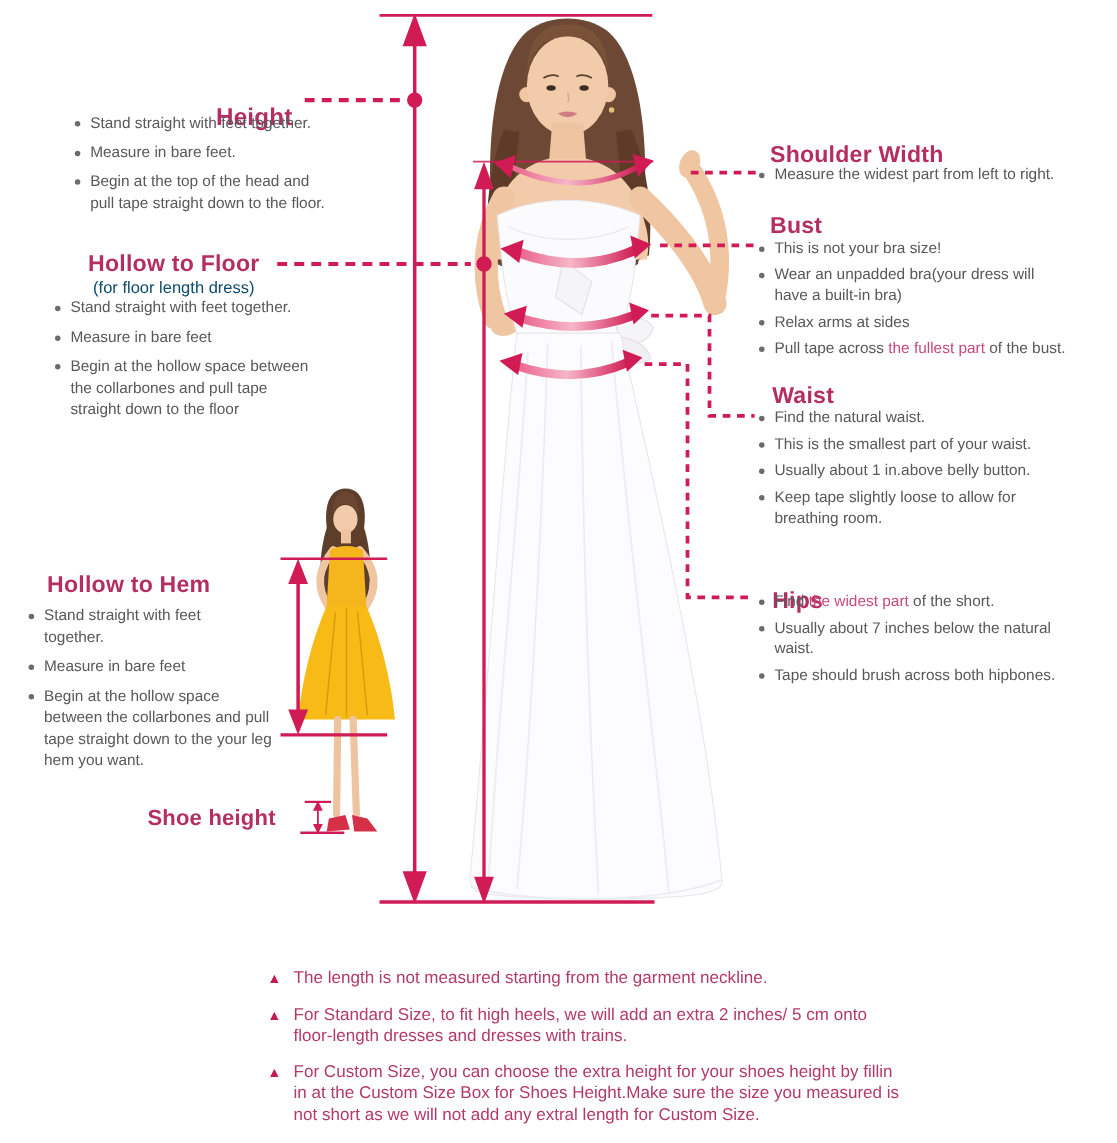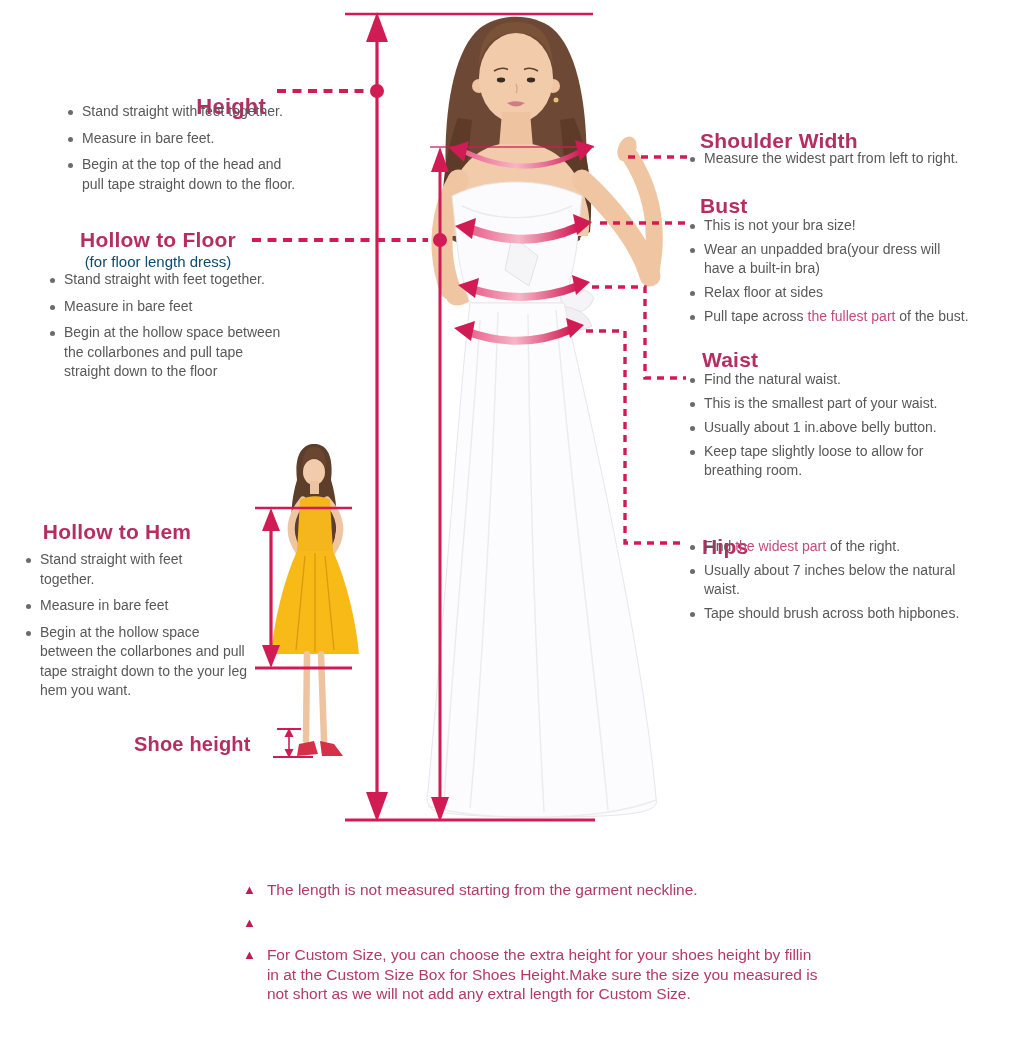--- a/index.html
+++ b/index.html
@@ -238,52 +238,54 @@
     <li>Measure the widest part from left to right.</li>
   </ul>
 
   <div class="abs" style="left:700px;top:193px;">
     <div class="sec-title">Bust</div>
   </div>
   <ul class="bullets tight abs" style="left:684px;top:216px;width:330px;">
     <li>This is not your bra size!</li>
     <li>Wear an unpadded bra(your dress will
 have a built-in bra)</li>
-    <li>Relax floor at sides</li>
+    <li>Relax arms at sides</li>
     <li><span>Pull tape across </span><span class="hl">the fullest part</span><span> of the bust.</span></li>
   </ul>
 
   <div class="abs" style="left:702px;top:347px;">
     <div class="sec-title">Waist</div>
   </div>
   <ul class="bullets tight abs" style="left:684px;top:370px;width:330px;">
     <li>Find the natural waist.</li>
     <li>This is the smallest part of your waist.</li>
     <li>Usually about 1 in.above belly button.</li>
     <li>Keep tape slightly loose to allow for
 breathing room.</li>
   </ul>
 
   <div class="abs" style="left:702px;top:512px;margin-top:22px;">
     <div class="sec-title">Hips</div>
   </div>
   <ul class="bullets tight abs" style="left:684px;top:537px;width:330px;">
-    <li><span>Find </span><span class="hl">the widest part</span><span> of the right.</span></li>
+    <li><span>Find </span><span class="hl">the widest part</span><span> of the short.</span></li>
     <li>Usually about 7 inches below the natural
 waist.</li>
     <li>Tape should brush across both hipbones.</li>
   </ul>
 
   <ul class="notes abs" style="left:243px;top:880px;width:690px;">
     <li class="note">
       <span class="tri">▲</span>
       <span>The length is not measured starting from the garment neckline.</span>
     </li>
     <li class="note">
       <span class="tri">▲</span>
+      <span>For Standard Size, to fit high heels, we will add an extra 2 inches/ 5  cm onto
+floor-length dresses and dresses with trains.</span>
     </li>
     <li class="note">
       <span class="tri">▲</span>
       <span>For Custom Size, you can choose the extra height for your shoes height by fillin
 in at the Custom Size Box for Shoes Height.Make sure the size you measured is
 not short as we will not add any extral length for Custom Size.</span>
     </li>
   </ul>
 
 </div>

